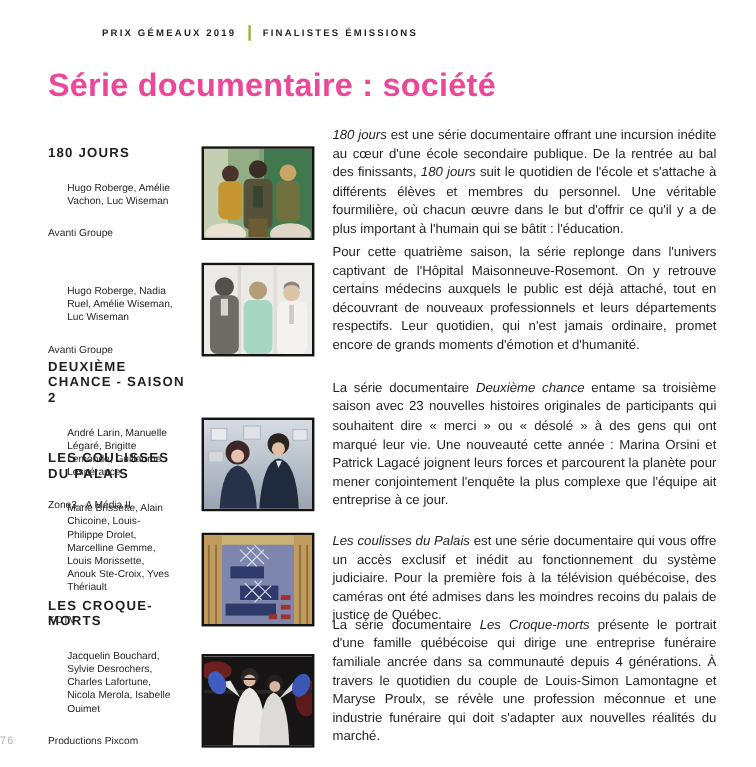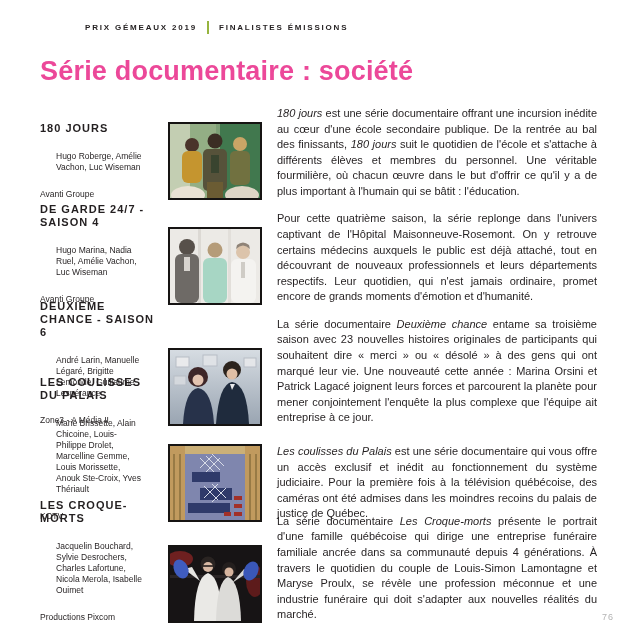--- a/index.html
+++ b/index.html
@@ -19,21 +19,21 @@
   .row1{top:106px}.row2{top:203px}.row3{top:300px}.row4{top:376px}.row5{top:499px}
   .col-left{flex:0 0 121px;width:121px;}
   .entry-title{margin:0 0 4px 0;font-size:11px;line-height:13px;letter-spacing:1px;font-weight:bold;}
   .credits{margin:16px;font-size:8.5px;line-height:11px;}
   .producer{margin:6px 0 0 0;font-size:8.5px;line-height:11px;}
   .photo{flex:0 0 90px;width:90px;height:74px;border:2px solid #161413;margin-left:7px;background:#ddd;}
   .photo svg{display:block;}
   .desc{margin:0 0 0 15px;width:320px;font-size:11px;line-height:15.6px;text-align:justify;}
   .desc .it{font-style:italic;}
   
-  .page-num{position:absolute;left:0;right:0;bottom:17px;text-align:right;
+  .page-num{position:absolute;left:0;right:0;bottom:17px;text-align:left;
     font-size:9px;color:#b3b3b3;letter-spacing:1px;}
 </style>
 </head>
 <body>
 
 <div class="page">
 
   <div class="header">
     <span class="htxt">PRIX GÉMEAUX 2019</span>
     <span class="sep"></span>
@@ -64,22 +64,21 @@
         <rect x="37" y="58" width="16" height="16" fill="#6b5c33"></rect>
         <ellipse cx="18" cy="71" rx="17" ry="9" fill="#e9e2d4"></ellipse>
         <ellipse cx="72" cy="71" rx="17" ry="9" fill="#ded6c6"></ellipse>
       </svg>
     </div>
     <p class="desc"><span class="it">180 jours</span><span> est une série documentaire offrant une incursion inédite au cœur d'une école secondaire publique. De la rentrée au bal des finissants, </span><span class="it">180 jours</span><span> suit le quotidien de l'école et s'attache à différents élèves et membres du personnel. Une véritable fourmilière, où chacun œuvre dans le but d'offrir ce qu'il y a de plus important à l'humain qui se bâtit : l'éducation.</span></p>
   </div>
 
   <div class="row row2">
     <div class="col-left">
-      <h3 class="entry-title">DE GARDE 24/7 - SAISON 4</h3>
-      <p class="credits">Hugo Marina, Nadia Ruel, Amélie Vachon, Luc Wiseman</p>
+      <p class="credits">Hugo Roberge, Nadia Ruel, Amélie Wiseman, Luc Wiseman</p>
       <p class="producer">Avanti Groupe</p>
     </div>
     <div class="photo">
       <svg width="90" height="74" viewBox="0 0 90 74">
         <rect width="90" height="74" fill="#eceae6"></rect>
         <rect x="28" y="0" width="3" height="74" fill="#dcd9d4"></rect>
         <rect x="58" y="0" width="3" height="74" fill="#e2dfda"></rect>
         <circle cx="17" cy="18" r="8" fill="#57504a"></circle>
         <rect x="5" y="25" width="24" height="49" rx="6" fill="#6e6a66"></rect>
         <rect x="14" y="28" width="6" height="14" fill="#d8d4cf"></rect>
@@ -89,21 +88,21 @@
         <path d="M66 20 q7 -7 14 0 l-1 -4 q-6 -5 -12 0 z" fill="#8f8377"></path>
         <rect x="61" y="30" width="25" height="44" rx="6" fill="#f4f3f0"></rect>
         <rect x="71" y="33" width="4" height="16" fill="#cfccc6"></rect>
       </svg>
     </div>
     <p class="desc"><span>Pour cette quatrième saison, la série replonge dans l'univers captivant de l'Hôpital Maisonneuve-Rosemont. On y retrouve certains médecins auxquels le public est déjà attaché, tout en découvrant de nouveaux professionnels et leurs départements respectifs. Leur quotidien, qui n'est jamais ordinaire, promet encore de grands moments d'émotion et d'humanité.</span></p>
   </div>
 
   <div class="row row3">
     <div class="col-left">
-      <h3 class="entry-title">DEUXIÈME CHANCE - SAISON 6</h3>
+      <h3 class="entry-title">DEUXIÈME CHANCE - SAISON 2</h3>
       <p class="credits">André Larin, Manuelle Légaré, Brigitte Lemonde, Guillaume Lespérance</p>
       <p class="producer">Zone3 - A Média II</p>
     </div>
     <div class="photo">
       <svg width="90" height="74" viewBox="0 0 90 74">
         <defs>
           <linearGradient id="bg3" x1="0" y1="0" x2="0" y2="1">
             <stop offset="0" stop-color="#d6dce2"></stop>
               <stop offset="1" stop-color="#9aa5b2"></stop>
           </linearGradient>

